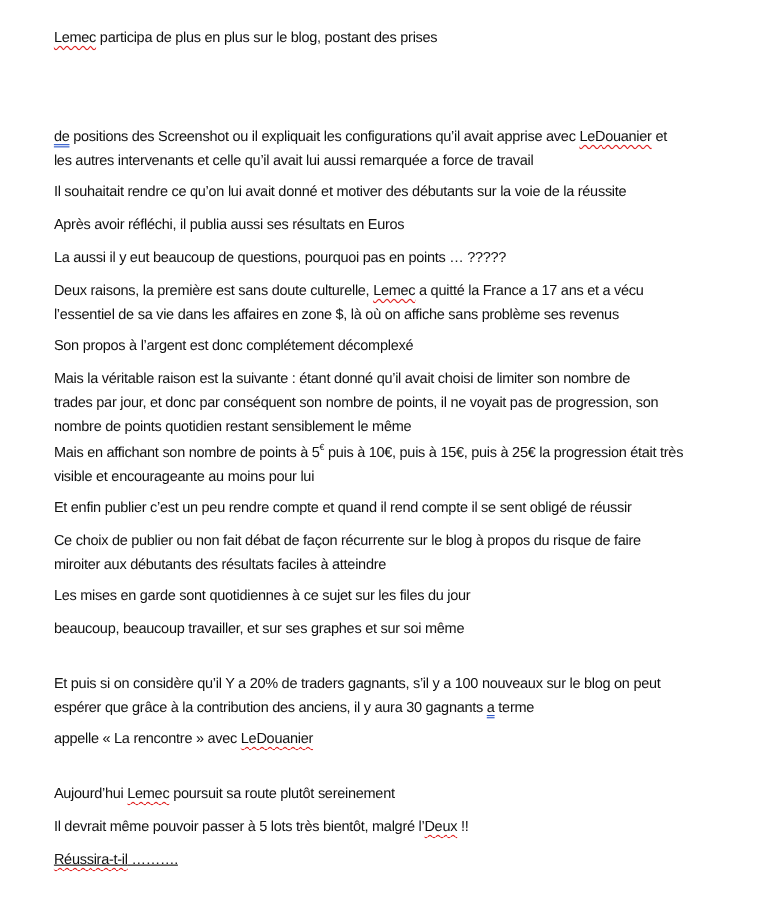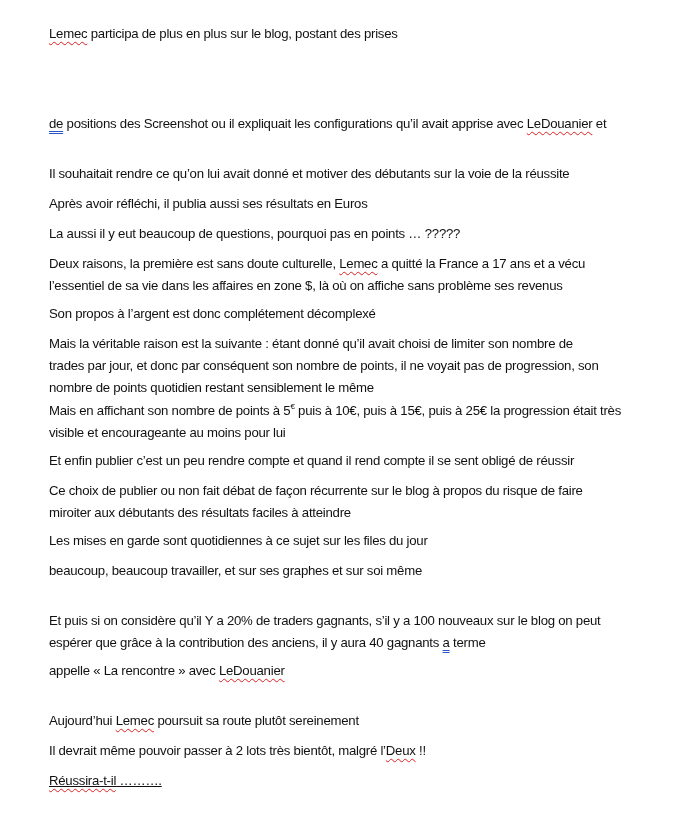--- a/index.html
+++ b/index.html
@@ -15,20 +15,21 @@
 </style>
 </head>
 <body>
 
 <div class="doc" id="doc">
     <div class="p" style="top: 23px;">
       <span class="line"><span class="spell">Lemec</span><span> participa de plus en plus sur le blog, postant des prises</span></span>
     </div>
     <div class="p" style="top: 113px;">
       <span class="line"><span> </span><span class="gram">de</span><span> positions des Screenshot ou il expliquait les configurations qu’il avait apprise avec </span><span class="spell">LeDouanier</span><span> et</span></span>
+      <span class="line"><span>les autres intervenants et celle qu’il avait lui aussi remarquée a force de travail</span></span>
     </div>
     <div class="p" style="top: 163px;">
       <span class="line"><span>Il souhaitait rendre ce qu’on lui avait donné et motiver des débutants sur la voie de la réussite</span></span>
     </div>
     <div class="p" style="top: 193px;">
       <span class="line"><span>Après avoir réfléchi, il publia aussi ses résultats en Euros</span></span>
     </div>
     <div class="p" style="top: 223px;">
       <span class="line"><span>La aussi il y eut beaucoup de questions, pourquoi pas en points … ?????</span></span>
     </div>
@@ -56,27 +57,27 @@
       <span class="line"><span>miroiter aux débutants des résultats faciles à atteindre</span></span>
     </div>
     <div class="p" style="top: 530px;">
       <span class="line"><span>Les mises en garde sont quotidiennes à ce sujet sur les files du jour</span></span>
     </div>
     <div class="p" style="top: 560px;">
       <span class="line"><span>beaucoup, beaucoup travailler, et sur ses graphes et sur soi même</span></span>
     </div>
     <div class="p" style="top: 610px;">
       <span class="line"><span>Et puis si on considère qu’il Y a 20% de traders gagnants, s’il y a 100 nouveaux sur le blog on peut</span></span>
-      <span class="line"><span>espérer que grâce à la contribution des anciens, il y aura 40 gagnants </span><span class="gram">a</span><span> terme</span></span>
+      <span class="line"><span>espérer que grâce à la contribution des anciens, il y aura 30 gagnants </span><span class="gram">a</span><span> terme</span></span>
     </div>
     <div class="p" style="top: 660px;">
       <span class="line"><span>appelle « La rencontre » avec </span><span class="spell">LeDouanier</span></span>
     </div>
     <div class="p" style="top: 710px;">
       <span class="line"><span>Aujourd’hui </span><span class="spell">Lemec</span><span> poursuit sa route plutôt sereinement</span></span>
     </div>
     <div class="p" style="top: 740px;">
-      <span class="line"><span>Il devrait même pouvoir passer à 2 lots très bientôt, malgré l’</span><span class="spell">Deux</span><span> !!</span></span>
+      <span class="line"><span>Il devrait même pouvoir passer à 5 lots très bientôt, malgré l’</span><span class="spell">Deux</span><span> !!</span></span>
     </div>
     <div class="p" style="top: 770px; text-decoration: underline;">
       <span class="line"><span class="spell">Réussira-t-il</span><span> ……….</span></span>
     </div>
   </div>
 
 </body></html>

